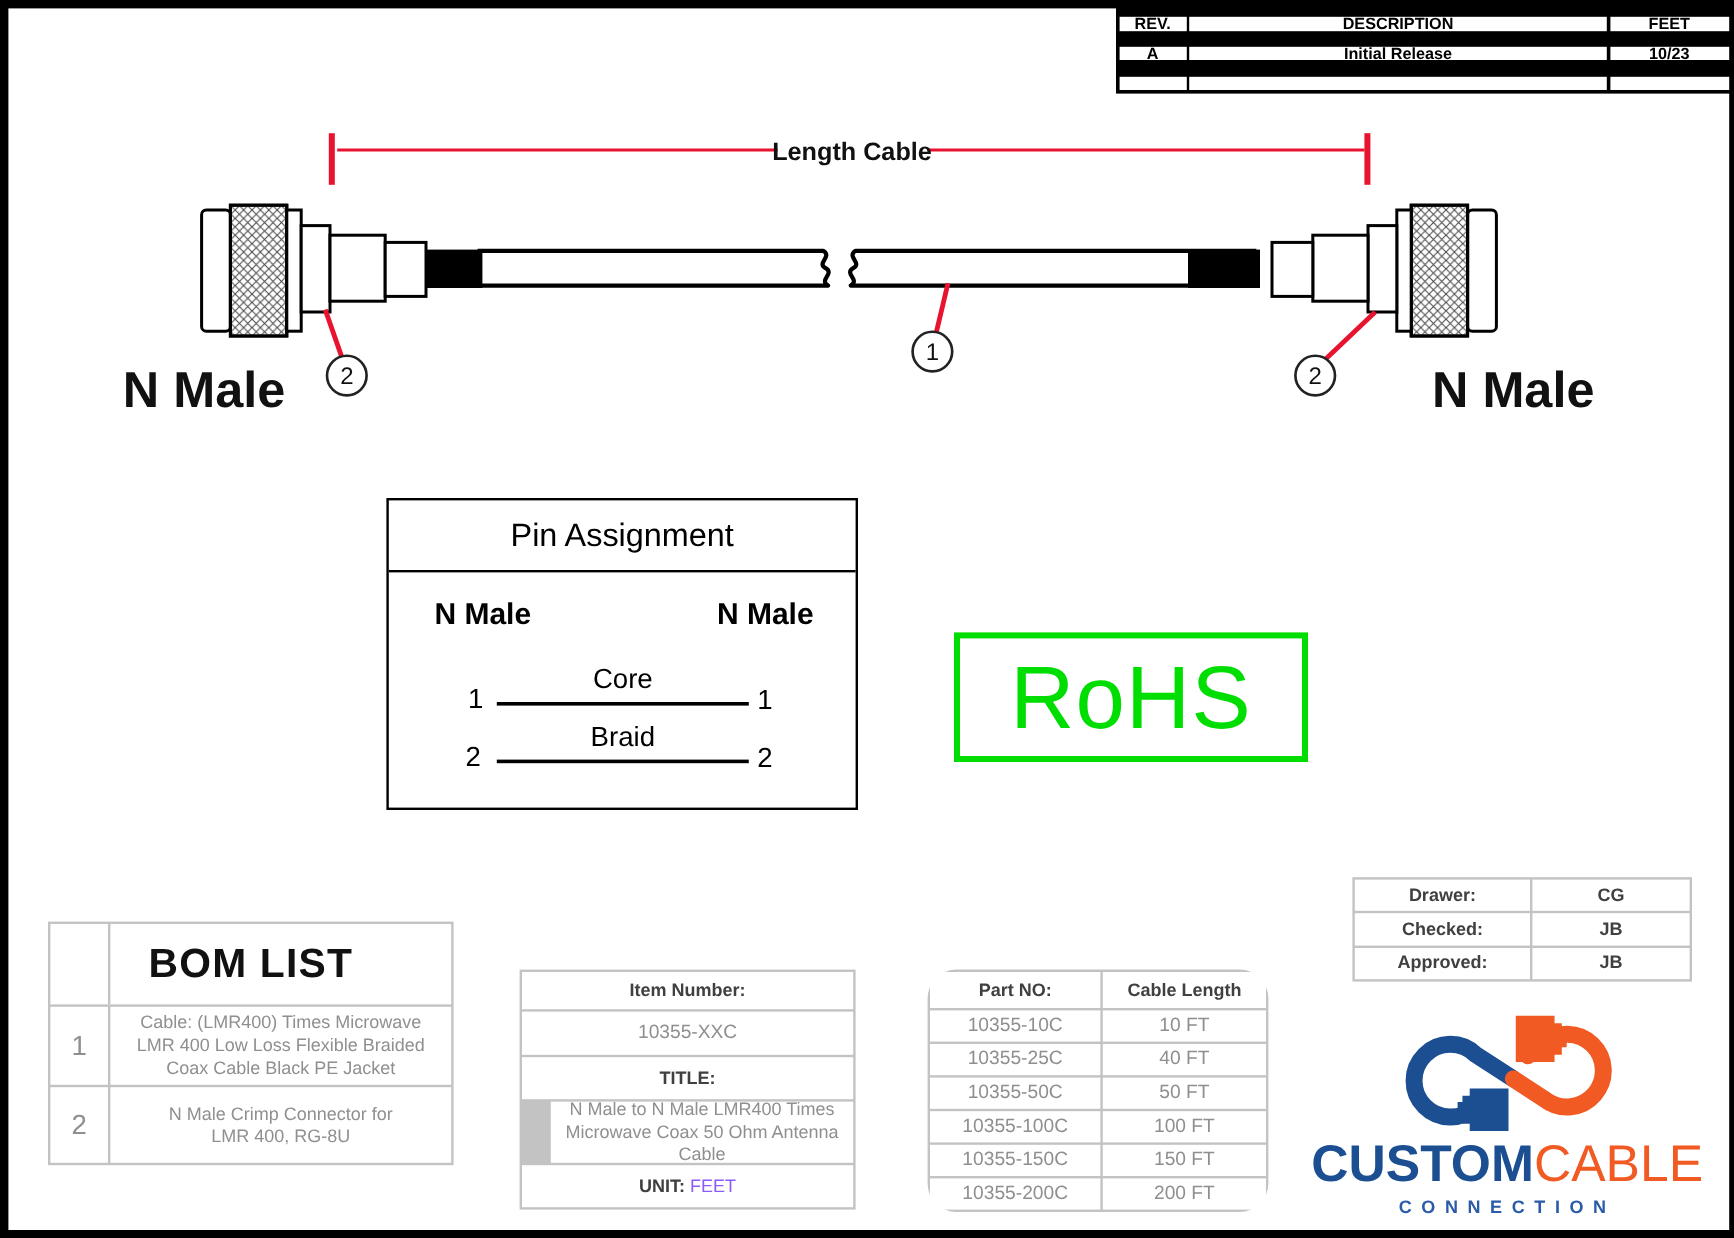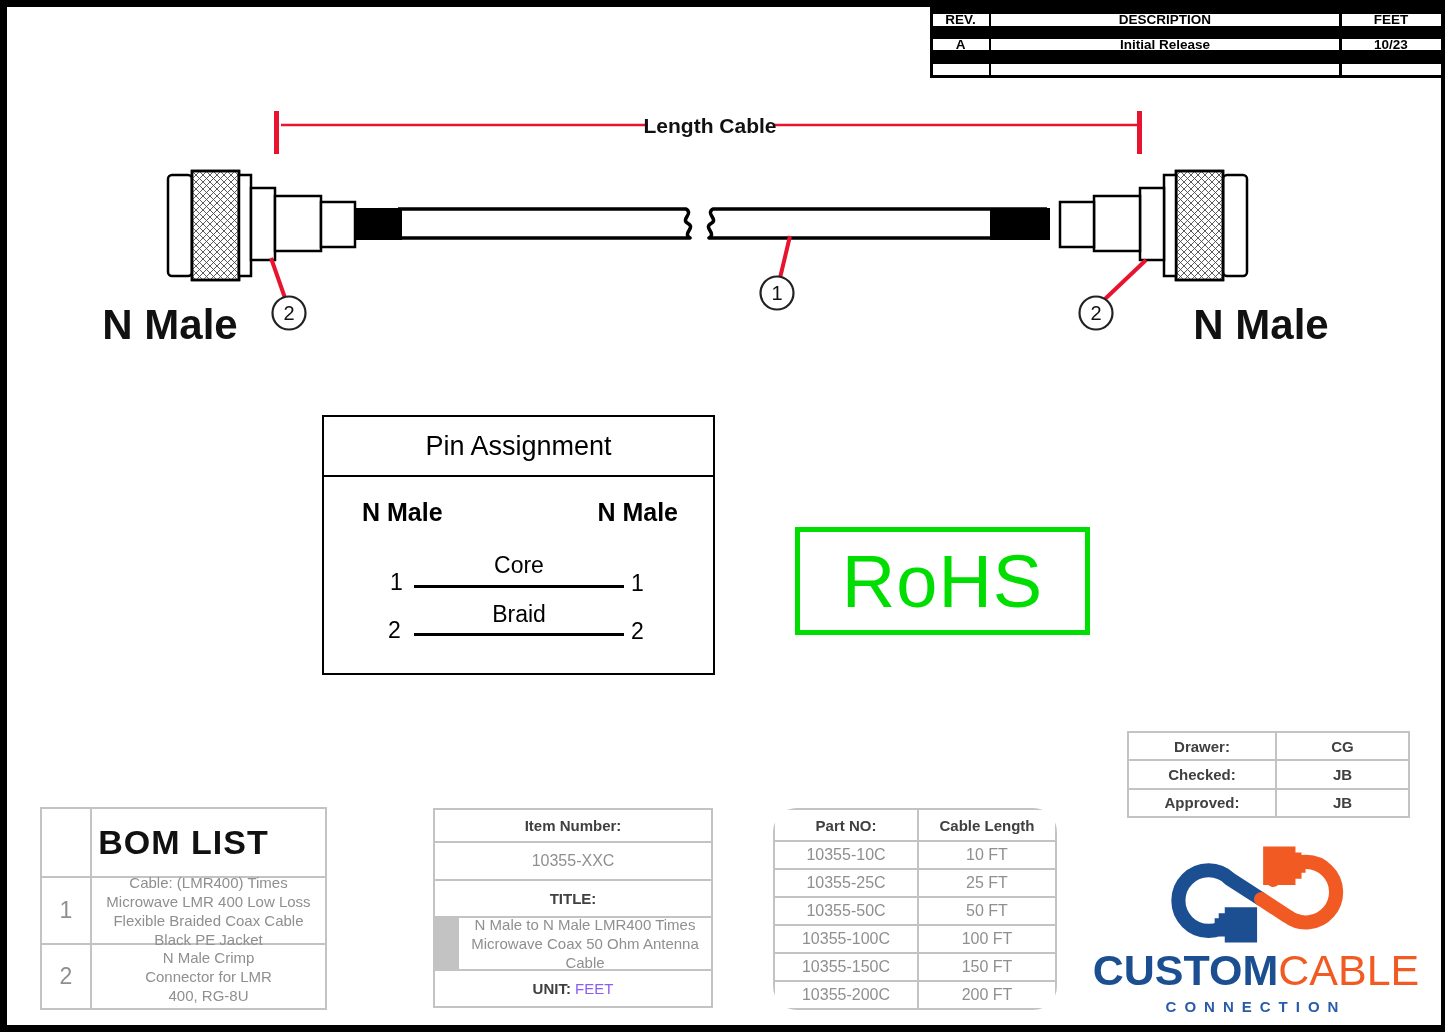--- a/index.html
+++ b/index.html
@@ -35,21 +35,21 @@
   
   .gtable{position:absolute;display:grid;background:#c3c3c3;gap:2px;padding:2px;box-sizing:border-box;}
   .gtable .cell{background:#fff;display:flex;align-items:center;justify-content:center;text-align:center;}
   .bold15{font-size:15px;font-weight:700;color:#404040;}
   .gray15{font-size:15px;color:#8f8f8f;line-height:19px;}
   .gray16{font-size:16px;color:#8f8f8f;}
   
   .approval{left:1127px;top:731px;width:283px;height:87px;
     grid-template-columns:146px 1fr;grid-template-rows:1fr 1fr 1fr;}
   
-  .bom{left:40px;top:807px;width:287px;height:203px;
+  .bom{left:40px;top:768px;width:338px;height:203px;
     grid-template-columns:48px 1fr;grid-template-rows:67px 65px 1fr;}
   .bom-title-cell{grid-column:1 / 3;position:relative;font-size:34px;font-weight:700;letter-spacing:1px;color:#111;}
   .bom-title-divider{position:absolute;left:48px;top:0;width:2px;height:100%;background:#c3c3c3;}
   .bom-num{font-size:23px;color:#8f8f8f;}
   .bom-desc{padding:0 8px;}
   
   .item{left:433px;top:808px;width:280px;height:200px;
     grid-template-columns:1fr;grid-template-rows:31px 36px 35px 51px 1fr;}
   
   .part{left:773px;top:808px;width:284px;height:202px;
@@ -182,21 +182,21 @@
       <span class="gray15" style="color:#8b5cf6;white-space:pre;"> FEET</span>
     </div>
   </div>
 
   <div class="gtable part">
     <div class="cell bold15">Part NO:</div>
     <div class="cell bold15">Cable Length</div>
     <div class="cell gray16">10355-10C</div>
     <div class="cell gray16">10 FT</div>
     <div class="cell gray16">10355-25C</div>
-    <div class="cell gray16">25 FT</div>
+    <div class="cell gray16">40 FT</div>
     <div class="cell gray16">10355-50C</div>
     <div class="cell gray16">50 FT</div>
     <div class="cell gray16">10355-100C</div>
     <div class="cell gray16">100 FT</div>
     <div class="cell gray16">10355-150C</div>
     <div class="cell gray16">150 FT</div>
     <div class="cell gray16">10355-200C</div>
     <div class="cell gray16">200 FT</div>
   </div>
 

